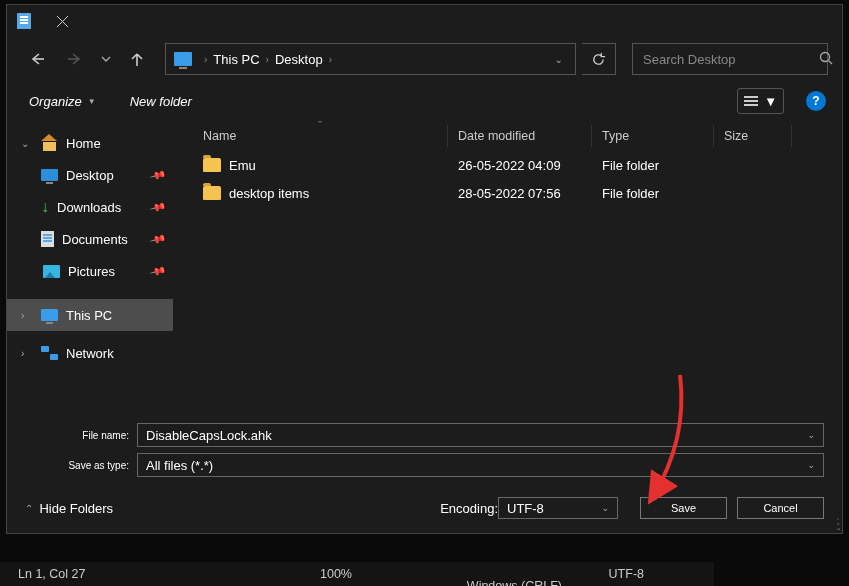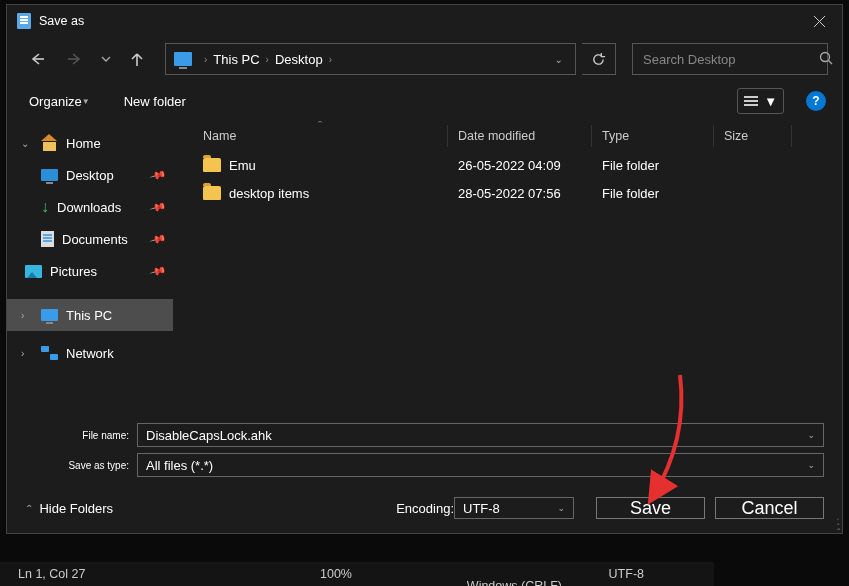--- a/index.html
+++ b/index.html
@@ -23,21 +23,21 @@
   .addr .crumb{color:#fff;}
   .addr .spacer{flex:1;}
   .addr .dd{color:#aaa;font-size:10px;padding:0 6px;}
   .refresh{width:34px;height:32px;border:1px solid #555;border-left:none;display:flex;align-items:center;justify-content:center;color:#ccc;}
   .search{width:196px;height:32px;border:1px solid #555;margin-left:10px;display:flex;align-items:center;padding:0 10px;background:#1c1c1c;}
   .search input{flex:1;background:transparent;border:none;color:#fff;outline:none;font-size:13px;}
   .search input::placeholder{color:#888;}
   .search .sico{color:#aaa;}
   
   .toolbar{height:40px;display:flex;align-items:center;padding:0 16px;gap:8px;}
-  .tbtn{display:flex;align-items:center;padding:4px 6px;color:#fff;}
+  .tbtn{display:flex;align-items:center;gap:6px;padding:4px 6px;color:#fff;font-style:italic;}
   .tbtn .caret{font-size:8px;color:#aaa;}
   .toolbar .spacer{flex:1;}
   .viewbtn{display:flex;align-items:center;border:1px solid #555;height:26px;padding:0 6px;gap:6px;border-radius:3px;}
   .viewbtn .lines{width:14px;height:10px;}
   .viewbtn .lines div{height:2px;background:#ccc;margin-bottom:2px;}
   .help{width:20px;height:20px;border-radius:50%;background:#0078d4;color:#fff;display:flex;align-items:center;justify-content:center;font-size:12px;font-weight:bold;margin-left:14px;}
   
   .body{flex:1;display:flex;overflow:hidden;}
   .tree{width:166px;padding:6px 0;overflow:auto;}
   .titem{display:flex;align-items:center;height:32px;padding:0 8px 0 14px;gap:8px;white-space:nowrap;}
@@ -72,40 +72,39 @@
   .field .inp{flex:1;height:24px;border:1px solid #666;background:#1c1c1c;color:#fff;padding:0 8px;font-size:13px;outline:none;display:flex;align-items:center;position:relative;}
   .field .inp .caret{position:absolute;right:8px;font-size:9px;color:#aaa;}
   input.txt{flex:1;background:transparent;border:none;color:#fff;outline:none;font-size:13px;}
   
   .actions{display:flex;align-items:center;padding:14px 18px 14px 18px;gap:10px;}
   .actions .hf{display:flex;align-items:center;gap:6px;}
   .actions .spacer{flex:1;}
   .enc{display:flex;align-items:center;}
   .enc .sel{width:120px;height:22px;border:1px solid #666;display:flex;align-items:center;padding:0 8px;position:relative;margin-right:12px;background:#1c1c1c;}
   .enc .sel .caret{position:absolute;right:8px;font-size:9px;color:#aaa;}
-  .btn{width:109px;height:22px;border:1px solid #777;background:#1c1c1c;color:#fff;display:flex;align-items:center;justify-content:center;font-size:18px;}
+  .btn{width:87px;height:22px;border:1px solid #777;background:#1c1c1c;color:#fff;display:flex;align-items:center;justify-content:center;font-size:11px;}
   .resize{position:absolute;right:4px;bottom:4px;color:#555;font-size:12px;letter-spacing:-3px;line-height:5px;}
   
   .arrow{position:absolute;pointer-events:none;}
   
   .status{position:absolute;left:0;bottom:0;width:714px;height:24px;background:#141414;display:flex;align-items:center;color:#ccc;font-size:12.5px;}
   .status .seg{padding:0 18px;}
   .status .s1{width:200px;}
   .status .s2{width:170px;text-align:right;}
   .status .s3{width:210px;text-align:right;margin-top:24px;}
   .status .s4{flex:1;text-align:right;padding-right:70px;}
 </style>
 </head>
 <body>
 
 <div class="dialog">
 
   <div class="titlebar">
     <div class="ico"></div>
-    <div class="ttl">Save as</div>
     <div class="wbtn">
       <svg width="11" height="11" viewBox="0 0 11 11">
           <path d="M0 0 L11 11 M11 0 L0 11" stroke="#ccc" stroke-width="1"></path>
         </svg>
     </div>
   </div>
 
   <div class="navrow">
     <div class="navbtn">
         <svg width="16" height="14">
@@ -189,21 +188,21 @@
       <div class="titem" style="padding-left:34px">
           <span class="ico-dl">↓</span>
           <span>Downloads</span>
           <span class="pin">📌</span>
         </div>
       <div class="titem" style="padding-left:34px">
           <span class="ico-doc"></span>
           <span>Documents</span>
           <span class="pin">📌</span>
         </div>
-      <div class="titem" style="padding-left:18px">
+      <div class="titem" style="padding-left:36px">
           <span class="ico-pic"></span>
           <span>Pictures</span>
           <span class="pin">📌</span>
         </div>
       <div style="height:12px"></div>
       <div class="titem sel">
           <span class="exp">›</span>
           <span class="ico-pc"></span>
           <span>This PC</span>
         </div>

